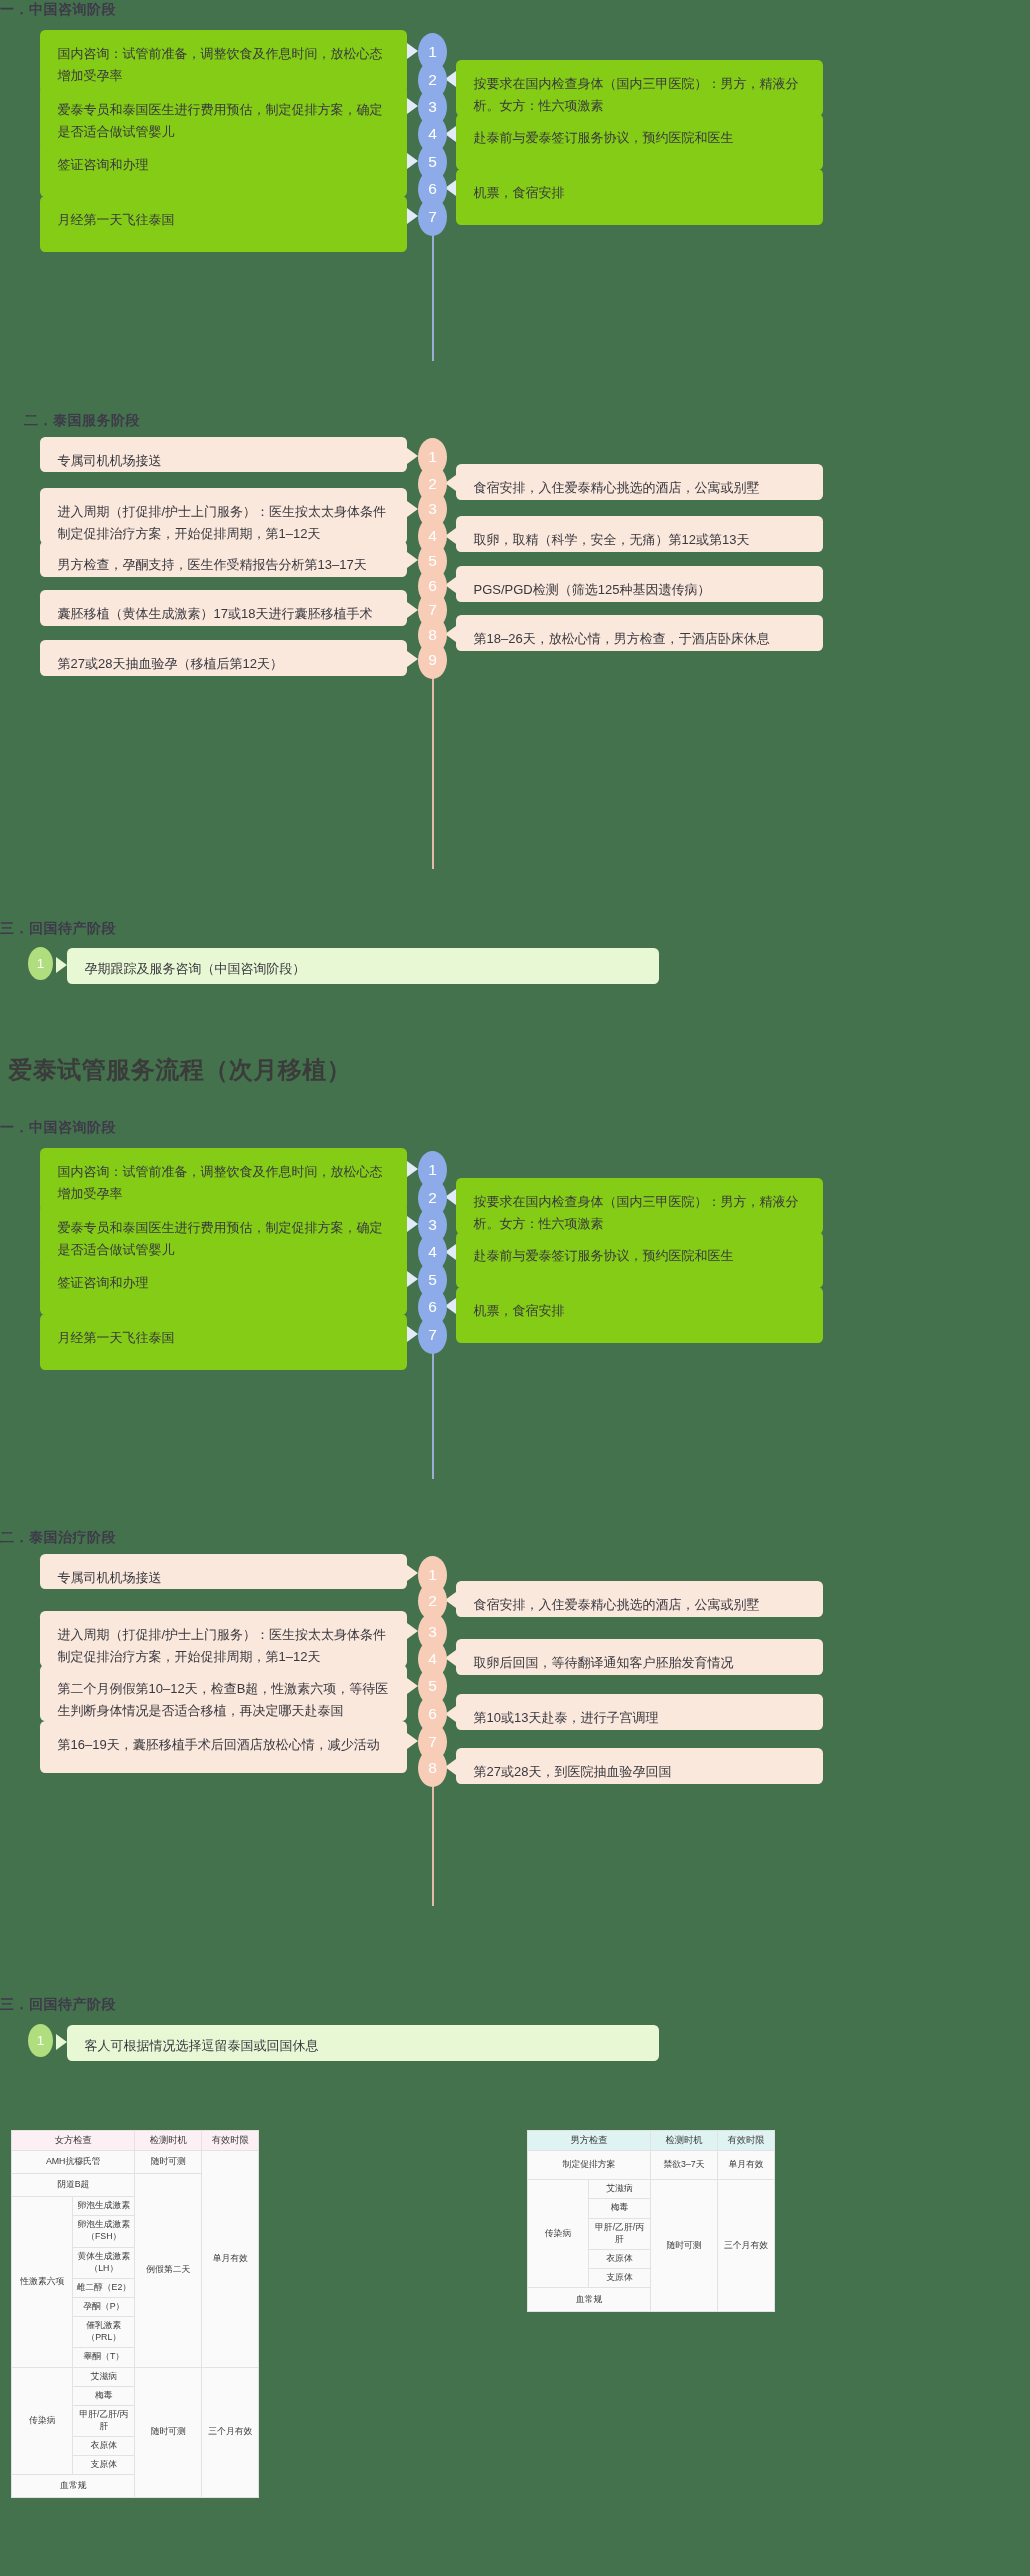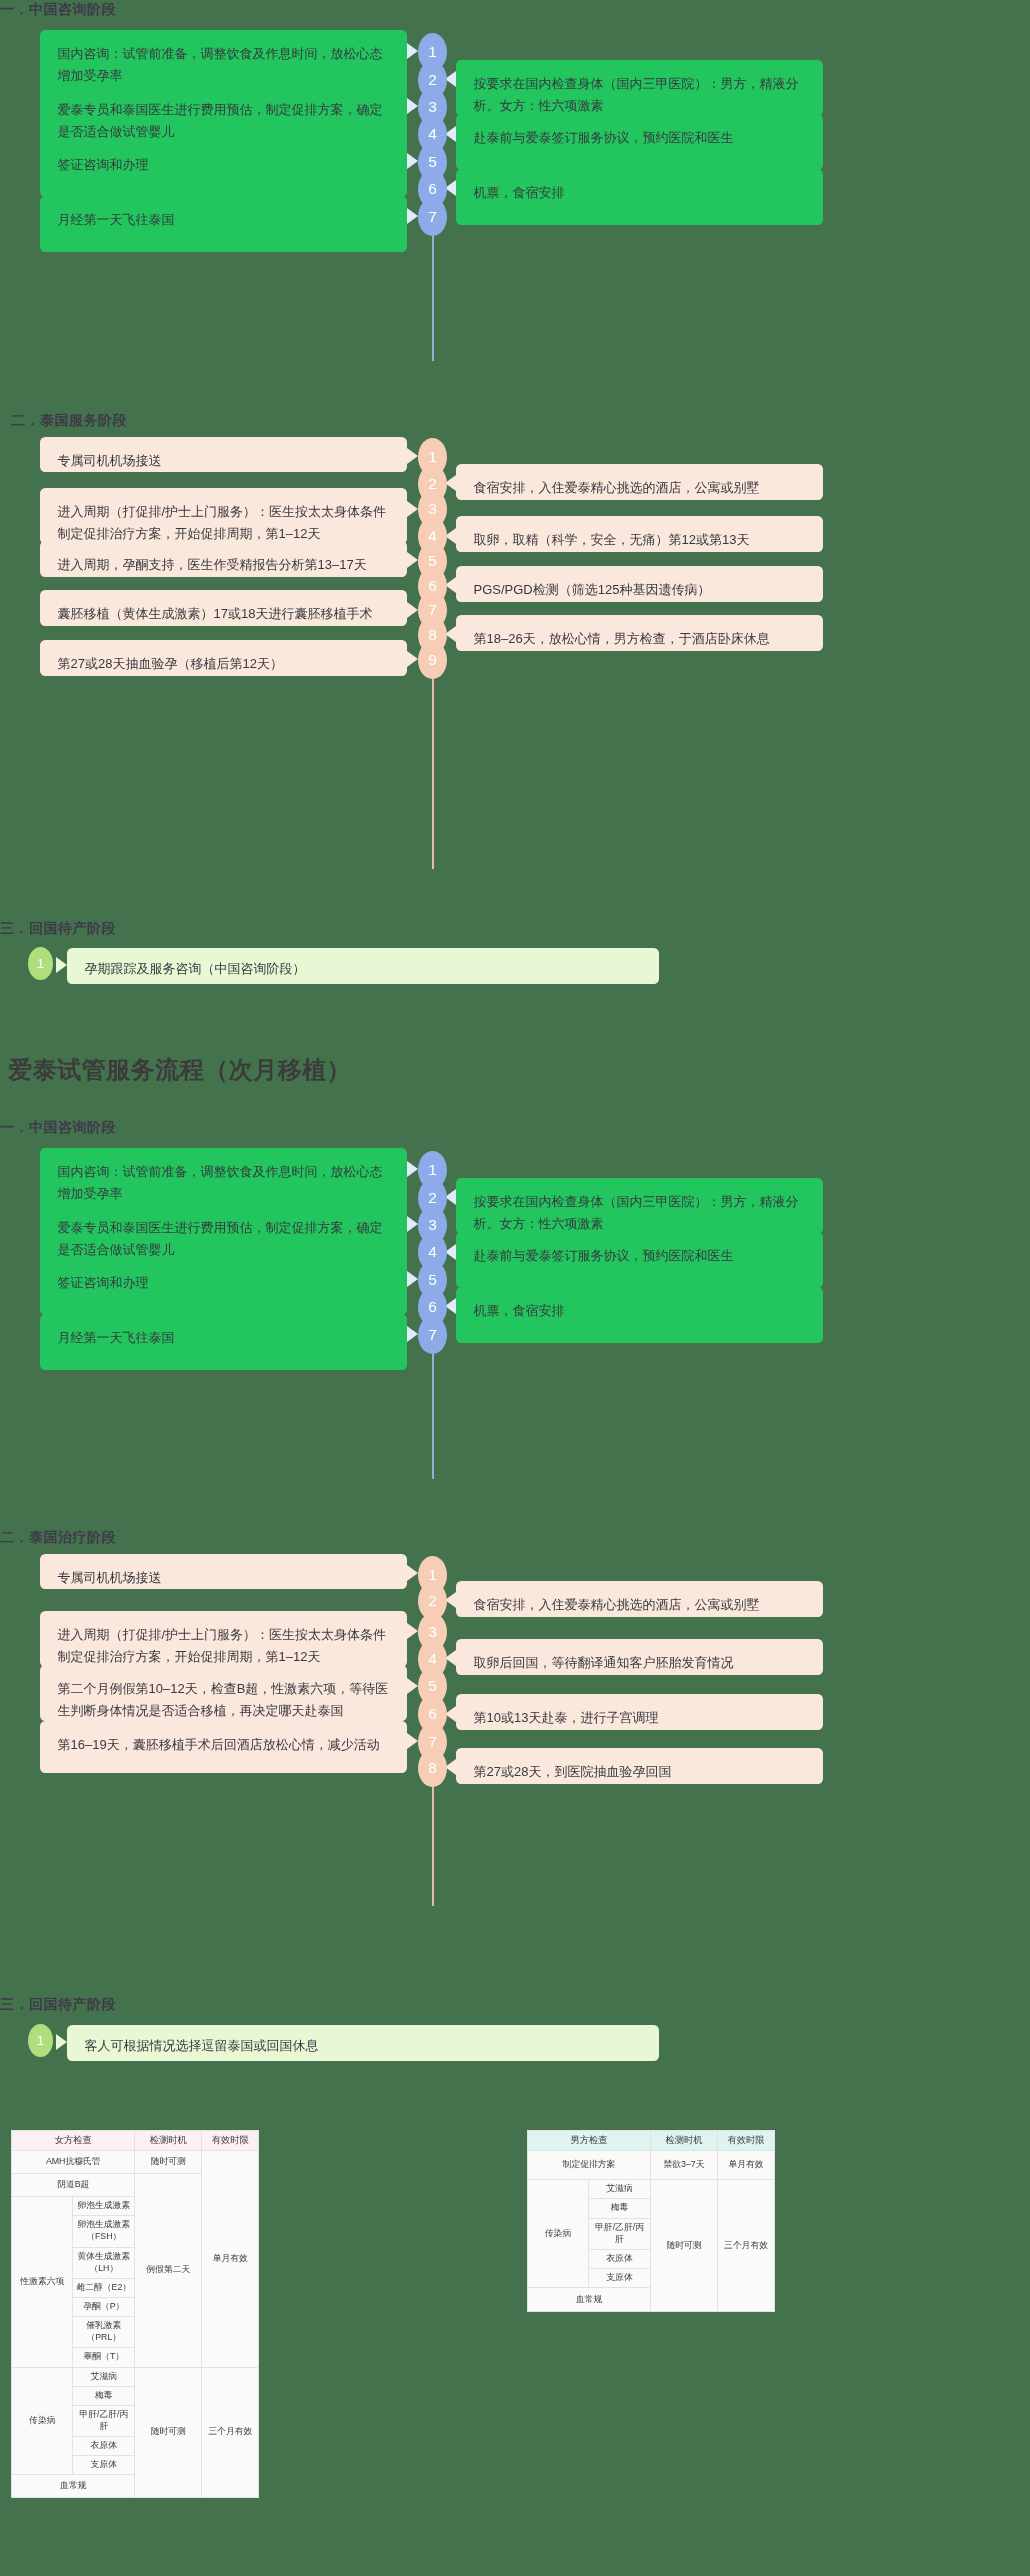--- a/index.html
+++ b/index.html
@@ -55,21 +55,21 @@
 
   .card {
     position: absolute;
     border-radius: 5.2px;
     padding: 13.4px 17.5px;
     font-size: 13px;
     line-height: 1.65;
     color: #38383f;
     z-index: 2;
   }
-  .card.blue  { background: #22c55e; }
+  .card.blue  { background: #84cc16; }
   .card.peach { background: #fbe8dd; }
   .card.green { background: #e9f8d4; }
 
   
   .card.left  { left: 40px; width: 367px; text-align: left; }
   .card.right { left: 456px; width: 367px; text-align: left; }
 
   
   .notch {
     position: absolute;
@@ -147,41 +147,41 @@
 
   <div class="card blue right" style="top:169px; height:56px;">机票，食宿安排</div>
   <div class="notch to-left" style="top:180px;"></div>
   <div class="node blue" style="top:170px;">6</div>
 
   <div class="card blue left" style="top:196px; height:56px;">月经第一天飞往泰国</div>
   <div class="notch to-right" style="top:208px;"></div>
   <div class="node blue" style="top:198px;">7</div>
 </div>
 
-<div class="sec-title" style="left:3px; top:412px;padding-left:8px;">二．泰国服务阶段</div>
+<div class="sec-title" style="left:16px; top:412px;padding-left:8px;">二．泰国服务阶段</div>
 <div class="flow" style="top:407px;">
   <div class="spine peach" style="top:45px; height:417px;"></div>
 
   <div class="card peach left" style="top:30px;  height:35px;">专属司机机场接送</div>
   <div class="notch peach to-right" style="top:41px;"></div>
   <div class="node peach" style="top:31px;">1</div>
 
   <div class="card peach right" style="top:57px; height:36px;">食宿安排，入住爱泰精心挑选的酒店，公寓或别墅</div>
   <div class="notch peach to-left" style="top:68px;"></div>
   <div class="node peach" style="top:58px;">2</div>
 
   <div class="card peach left" style="top:81px; height:56px;">进入周期（打促排/护士上门服务）：医生按太太身体条件制定促排治疗方案，开始促排周期，第1–12天</div>
   <div class="notch peach to-right" style="top:94px;"></div>
   <div class="node peach" style="top:83px;">3</div>
 
   <div class="card peach right" style="top:109px; height:36px;">取卵，取精（科学，安全，无痛）第12或第13天</div>
   <div class="notch peach to-left" style="top:121px;"></div>
   <div class="node peach" style="top:110px;">4</div>
 
-  <div class="card peach left" style="top:134px; height:36px;">进入周期，孕酮支持，医生作受精报告分析第13–17天</div>
+  <div class="card peach left" style="top:134px; height:36px;">男方检查，孕酮支持，医生作受精报告分析第13–17天</div>
   <div class="notch peach to-right" style="top:145px;"></div>
   <div class="node peach" style="top:135px;">5</div>
 
   <div class="card peach right" style="top:159px; height:36px;">PGS/PGD检测（筛选125种基因遗传病）</div>
   <div class="notch peach to-left" style="top:170px;"></div>
   <div class="node peach" style="top:160px;">6</div>
 
   <div class="card peach left" style="top:183px; height:36px;">囊胚移植（黄体生成激素）17或18天进行囊胚移植手术</div>
   <div class="notch peach to-right" style="top:195px;"></div>
   <div class="node peach" style="top:184px;">7</div>

